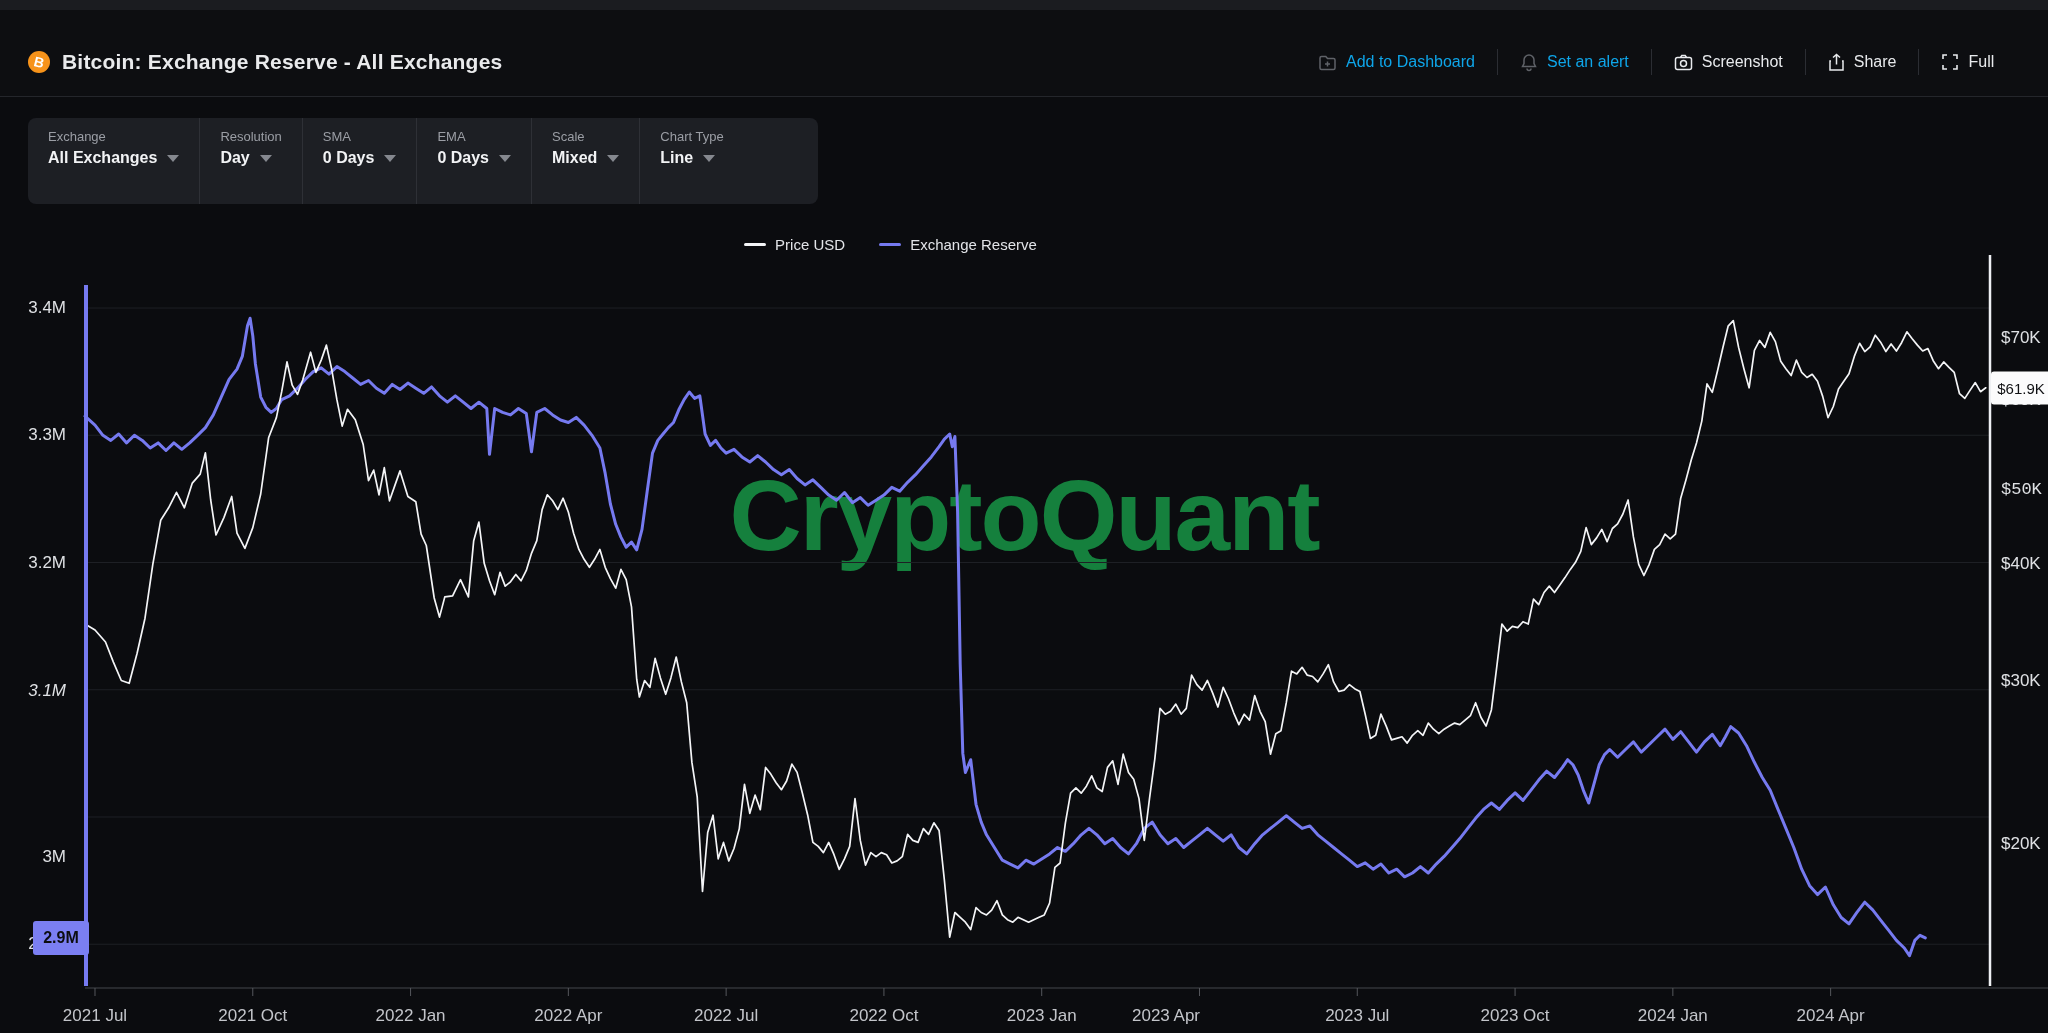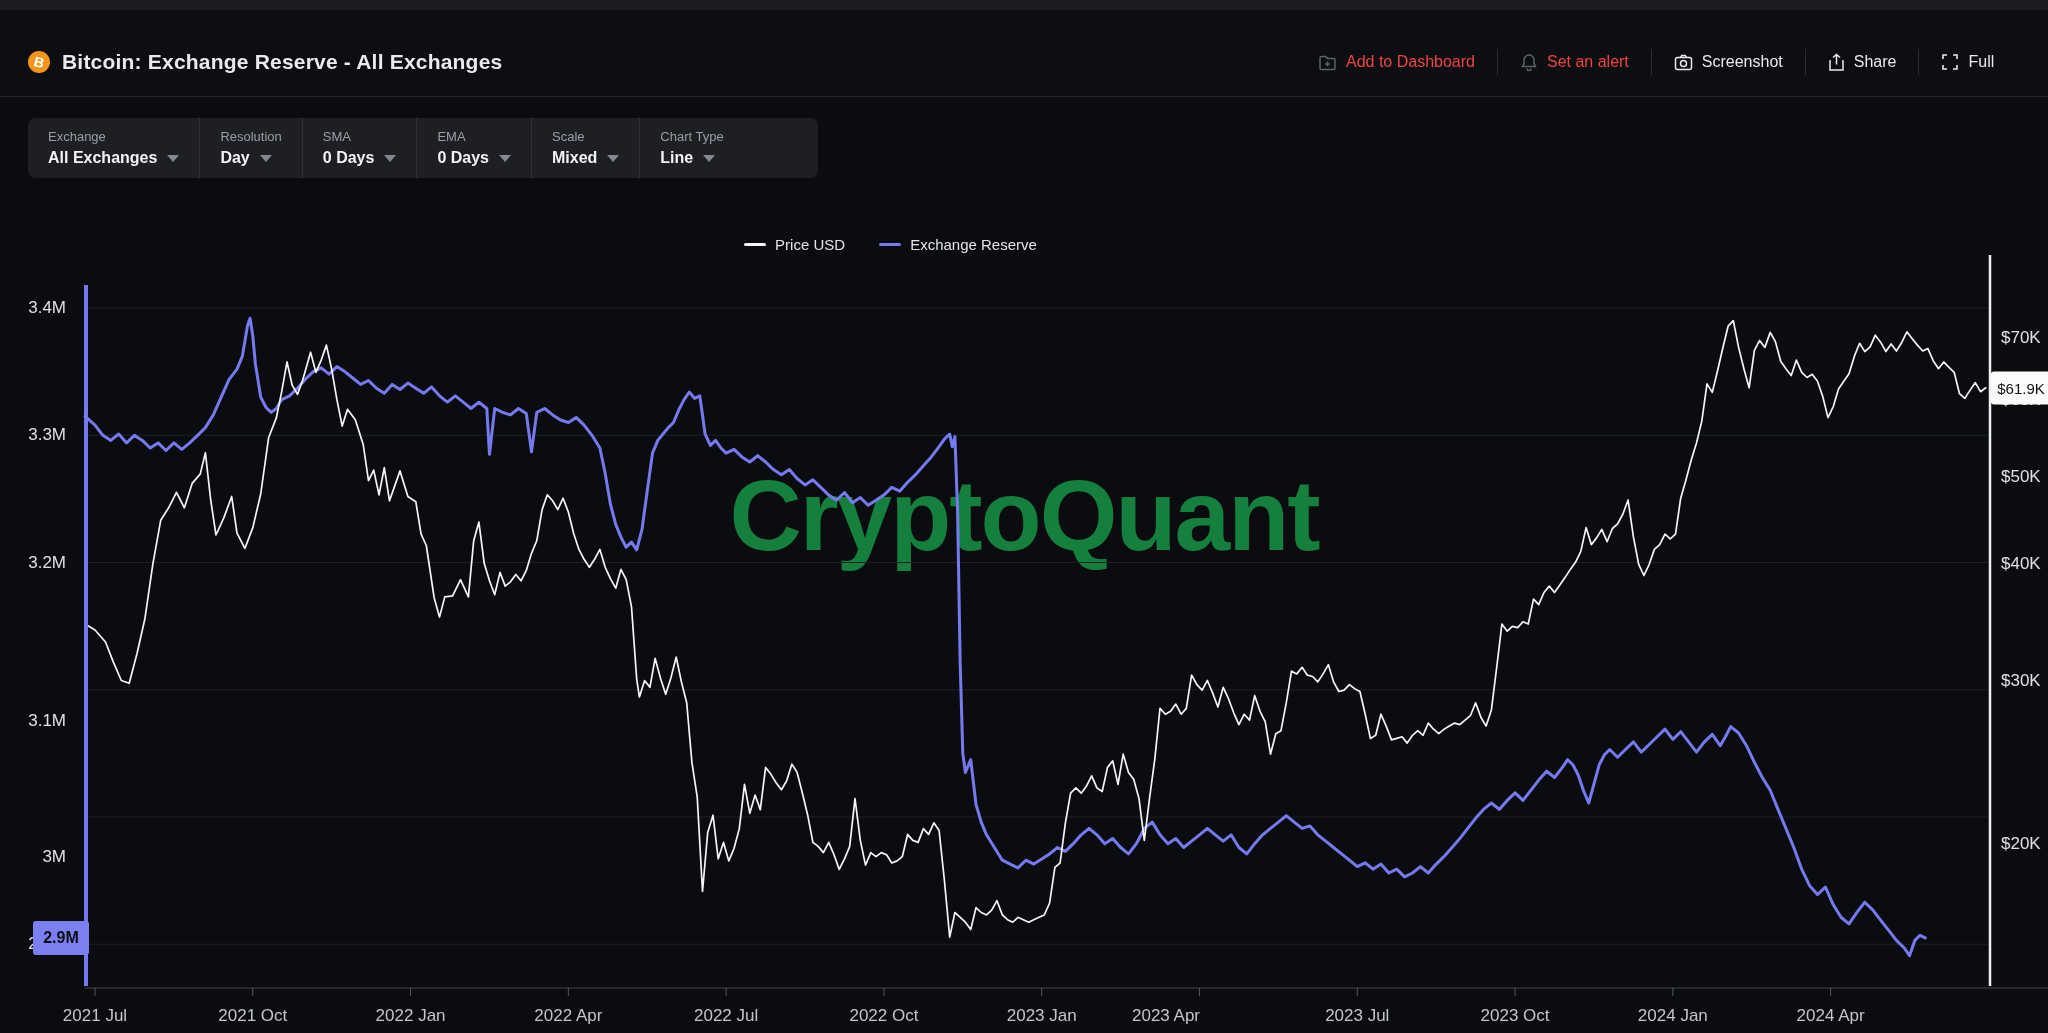--- a/index.html
+++ b/index.html
@@ -9,26 +9,26 @@
   
   #top-strip{left:0;top:0;width:2048px;height:10px;background:#1b1c20;}
   
   #header{left:0;top:10px;width:2048px;height:86px;background:#0d0e11;border-bottom:1px solid #24262b;}
   #coin-badge{left:28px;top:41px;width:22px;height:22px;border-radius:50%;background:#f7931a;
               display:flex;align-items:center;justify-content:center;}
   #coin-badge span{color:#fff;font-size:14px;font-weight:700;transform:rotate(14deg);display:block;}
   #page-title{left:62px;top:40px;font-size:21px;font-weight:700;letter-spacing:.2px;white-space:nowrap;}
   #header-actions{left:1296px;top:24px;height:56px;display:flex;align-items:center;white-space:nowrap;}
   .hdr-btn{display:flex;align-items:center;gap:9px;padding:0 22px;font-size:16px;cursor:pointer;}
-  .hdr-btn.disabled{color:#ef4444;}
+  .hdr-btn.disabled{color:#0ea5e9;}
   .hdr-btn.enabled{color:#e8eaed;}
   .hdr-btn svg{display:block;}
   .hdr-sep{width:1px;height:26px;background:#2b2d33;}
   
-  #filter-bar{left:28px;top:118px;width:790px;height:60px;background:#1d1f24;border-radius:8px;
+  #filter-bar{left:28px;top:118px;width:790px;height:86px;background:#1d1f24;border-radius:8px;
               display:flex;align-items:stretch;}
   .fcol{padding:11px 20px 0 20px;cursor:pointer;}
   .fcol + .fcol{border-left:1px solid #2e3036;}
   .flabel{font-size:13px;color:#9b9ea5;margin-bottom:5px;white-space:nowrap;}
   .fvalue{font-size:16px;font-weight:700;color:#f2f3f5;display:flex;align-items:center;gap:10px;white-space:nowrap;}
   .chev{width:0;height:0;border-left:6px solid transparent;border-right:6px solid transparent;
         border-top:7px solid #85888f;display:inline-block;}
   
   #range-bar{left:1600px;top:115px;height:46px;display:flex;align-items:center;
              border:1px solid #3b3e45;border-radius:8px;background:#0c0d10;}
@@ -199,26 +199,26 @@
       <path d="M85.0 416.2L95.0 425.1L102.9 435.3L110.8 440.4L118.7 434.0L126.6 442.9L134.4 435.3L142.3 440.4L150.2 448.0L158.1 442.9L166.0 450.5L173.9 442.9L181.8 449.3L189.7 442.9L197.6 435.3L205.4 427.6L213.3 414.9L221.2 397.1L229.1 379.3L237.0 369.1L242.3 356.4L247.5 325.8L250.1 318.2L252.8 336.0L255.4 364.0L260.7 397.1L265.9 407.3L271.2 412.4L276.4 408.5L281.7 399.6L289.6 395.8L297.5 388.2L305.4 379.3L313.3 371.6L321.2 367.8L329.0 374.2L336.9 366.6L344.8 371.6L352.7 378.0L360.6 384.4L368.5 380.5L376.4 388.2L384.3 393.3L392.2 384.4L400.0 389.5L407.9 383.1L415.8 388.2L423.7 393.3L431.6 386.9L439.5 395.8L447.4 402.2L455.3 395.8L463.2 402.2L471.0 408.5L478.9 402.2L486.8 408.5L489.5 454.3L494.7 408.5L502.6 412.4L510.5 414.9L518.4 408.5L526.3 413.6L531.5 451.8L536.8 412.4L544.7 408.5L552.6 414.9L560.5 420.0L568.4 422.5L576.2 417.4L584.1 425.1L592.0 435.3L599.9 448.0L605.2 473.4L610.4 504.0L615.7 524.3L620.9 537.1L626.2 547.2L631.5 542.1L636.7 549.8L642.0 529.4L647.2 491.2L652.5 453.1L657.8 440.4L663.0 434.0L668.3 427.6L673.5 422.5L678.8 409.8L684.1 399.6L689.3 392.0L694.6 398.4L699.8 395.8L705.1 434.0L710.4 445.4L715.6 440.4L720.9 448.0L726.1 453.1L734.0 449.3L741.9 456.9L749.8 462.0L757.7 455.6L765.6 462.0L773.5 469.6L781.4 474.7L789.3 469.6L797.1 478.5L805.0 484.9L812.9 479.8L820.8 487.4L828.7 495.1L836.6 500.2L844.5 492.5L852.4 502.7L860.3 497.6L868.1 505.2L876.0 500.2L883.9 495.1L891.8 487.4L899.7 491.2L907.6 482.3L915.5 474.7L923.4 465.8L931.3 456.9L939.1 446.7L944.4 439.1L949.7 434.0L952.3 446.7L954.9 436.5L957.6 511.6L960.2 664.3L962.8 753.4L965.4 772.5L970.7 759.7L976.0 804.3L981.2 822.1L986.5 834.8L994.4 847.5L1002.3 860.2L1010.2 864.1L1018.0 867.9L1025.9 860.2L1033.8 864.1L1041.7 859.0L1049.6 853.9L1057.5 847.5L1065.4 851.3L1073.3 843.7L1081.2 834.8L1089.0 828.4L1096.9 834.8L1104.8 843.7L1112.7 838.6L1120.6 847.5L1128.5 853.9L1136.4 843.7L1144.3 828.4L1152.2 822.1L1160.0 834.8L1167.9 843.7L1175.8 838.6L1183.7 847.5L1191.6 841.2L1199.5 834.8L1207.4 828.4L1215.3 834.8L1223.2 841.2L1231.1 834.8L1238.9 847.5L1246.8 853.9L1254.7 843.7L1262.6 834.8L1270.5 828.4L1278.4 822.1L1286.3 815.7L1294.2 822.1L1302.1 828.4L1309.9 825.9L1317.8 834.8L1325.7 841.2L1333.6 847.5L1341.5 853.9L1349.4 860.2L1357.3 866.6L1365.2 862.8L1373.1 869.2L1380.9 864.1L1388.8 873.0L1396.7 869.2L1404.6 876.8L1412.5 873.0L1420.4 866.6L1428.3 873.0L1436.2 864.1L1444.1 856.4L1452.0 847.5L1459.8 838.6L1467.7 828.4L1475.6 818.3L1483.5 809.4L1491.4 803.0L1499.3 809.4L1507.2 800.4L1515.1 792.8L1523.0 800.4L1530.8 790.3L1538.7 780.1L1546.6 771.2L1554.5 777.5L1562.4 767.4L1567.7 759.7L1572.9 764.8L1578.2 775.0L1583.4 790.3L1588.7 803.0L1594.0 783.9L1599.2 764.8L1604.5 754.6L1609.7 749.5L1617.6 757.2L1625.5 749.5L1633.4 741.9L1641.3 752.1L1649.2 744.5L1657.1 736.8L1665.0 729.2L1672.9 739.4L1680.7 731.7L1688.6 741.9L1696.5 752.1L1704.4 741.9L1712.3 734.3L1720.2 745.7L1725.4 736.8L1730.7 726.6L1738.6 733.0L1746.5 745.7L1754.4 762.3L1762.3 777.5L1770.2 790.3L1778.0 809.4L1785.9 828.4L1793.8 847.5L1801.7 869.2L1809.6 885.7L1817.5 894.6L1825.4 887.0L1833.3 904.8L1841.2 917.5L1849.0 923.9L1856.9 912.4L1864.8 902.2L1872.7 909.9L1880.6 920.1L1888.5 930.2L1896.4 940.4L1904.3 948.0L1909.5 955.7L1914.8 940.4L1920.0 935.3L1925.3 937.9" fill="none" stroke="#767af0" stroke-width="3" stroke-linejoin="round" stroke-linecap="round"></path>
       <path d="M85.0 624.1L95.0 630.0L105.5 642.0L113.4 662.1L121.3 680.5L129.2 683.3L137.1 653.2L145.0 618.2L152.8 564.3L160.7 520.3L168.6 507.8L176.5 492.3L184.4 507.8L192.3 483.1L200.2 474.1L205.4 452.8L210.7 500.0L216.0 535.0L223.9 517.6L231.7 496.5L237.0 533.2L244.9 548.4L252.8 527.6L260.7 494.0L268.6 437.8L276.4 417.6L281.7 391.7L287.0 361.9L292.2 385.2L297.5 394.4L302.7 380.0L310.6 352.2L315.9 372.4L321.2 360.1L326.4 345.1L331.7 369.3L336.9 399.7L342.2 426.1L347.5 409.3L355.3 419.7L363.2 444.5L368.5 480.6L373.7 470.1L379.0 494.8L384.3 467.7L389.5 500.8L394.8 485.6L400.0 470.9L407.9 496.5L415.8 501.7L421.1 534.1L426.3 545.5L434.2 598.0L439.5 617.1L444.8 596.9L452.6 595.8L460.5 579.7L468.4 596.9L473.7 540.7L478.9 522.1L484.2 563.3L489.5 580.8L494.7 594.7L500.0 572.4L505.2 586.1L510.5 581.8L515.8 574.5L521.0 580.8L526.3 570.4L531.5 553.3L536.8 540.7L542.1 509.6L547.3 494.8L552.6 500.8L557.8 509.6L563.1 498.2L568.4 512.2L573.6 533.2L578.9 549.4L584.1 559.3L589.4 567.3L594.6 559.3L599.9 549.4L605.2 567.3L610.4 578.7L615.7 588.2L620.9 569.4L626.2 579.7L631.5 606.9L636.7 679.2L639.4 697.0L644.6 680.5L649.9 687.3L655.1 658.3L660.4 677.9L665.7 694.3L670.9 677.9L676.2 657.0L681.4 681.9L686.7 702.7L691.9 762.4L697.2 796.8L702.5 891.5L707.7 832.5L713.0 815.2L718.2 858.8L723.5 842.4L728.8 860.9L734.0 848.5L739.3 828.6L744.5 784.4L749.8 813.3L755.1 795.0L760.3 809.6L765.6 767.4L770.8 774.1L776.1 782.7L781.4 789.7L786.6 781.0L791.9 764.1L797.1 772.4L802.4 793.2L807.7 815.2L812.9 842.4L818.2 846.4L823.4 852.6L828.7 842.4L834.0 854.7L839.2 869.4L844.5 858.8L849.7 846.4L855.0 798.6L860.3 840.4L865.5 865.2L870.8 852.6L876.0 856.7L881.3 852.6L886.6 854.7L891.8 863.0L897.1 860.9L902.3 856.7L907.6 834.4L912.8 840.4L918.1 842.4L923.4 828.6L928.6 834.4L933.9 822.8L939.1 830.5L944.4 880.3L949.7 937.1L954.9 912.5L960.2 917.3L965.4 922.2L970.7 929.6L976.0 907.7L981.2 912.5L986.5 914.9L991.7 910.1L997.0 900.7L1002.3 914.9L1007.5 919.7L1012.8 922.2L1018.0 917.3L1023.3 919.7L1028.6 922.2L1033.8 919.7L1039.1 917.3L1044.3 914.9L1049.6 903.0L1054.9 867.3L1060.1 863.0L1065.4 822.8L1070.6 793.2L1075.9 787.9L1081.2 793.2L1086.4 786.2L1091.7 775.8L1096.9 787.9L1102.2 791.5L1107.5 767.4L1112.7 760.8L1118.0 784.4L1123.2 754.2L1128.5 772.4L1133.7 779.2L1139.0 798.6L1144.3 840.4L1149.5 798.6L1154.8 759.1L1160.0 708.4L1165.3 714.2L1170.6 711.3L1175.8 704.1L1181.1 714.2L1186.3 708.4L1191.6 675.2L1196.9 684.6L1202.1 690.1L1207.4 680.5L1212.6 692.9L1217.9 707.0L1223.2 687.3L1228.4 698.5L1233.7 712.8L1238.9 724.6L1244.2 714.2L1249.5 720.1L1254.7 695.6L1260.0 711.3L1265.2 721.6L1270.5 754.2L1275.8 733.7L1281.0 730.7L1286.3 702.7L1291.5 671.2L1296.8 673.9L1302.1 667.3L1307.3 675.2L1312.6 676.5L1317.8 681.9L1323.1 673.9L1328.4 664.7L1333.6 681.9L1338.9 691.5L1344.1 690.1L1349.4 684.6L1354.6 688.7L1359.9 691.5L1365.2 714.2L1370.4 738.4L1375.7 735.3L1380.9 714.2L1386.2 726.1L1391.5 739.9L1396.7 738.4L1402.0 736.8L1407.2 743.1L1412.5 735.3L1417.8 730.7L1423.0 735.3L1428.3 723.1L1433.5 729.2L1438.8 733.7L1444.1 729.2L1449.3 726.1L1454.6 723.1L1459.8 724.6L1465.1 720.1L1470.4 715.7L1475.6 702.7L1480.9 717.2L1486.1 726.1L1491.4 709.9L1496.7 667.3L1501.9 624.1L1507.2 631.2L1512.4 626.4L1517.7 627.6L1523.0 621.7L1528.2 624.1L1533.5 599.1L1538.7 604.6L1544.0 592.5L1549.3 586.1L1554.5 592.5L1559.8 585.0L1565.0 577.6L1570.3 569.4L1575.5 562.3L1580.8 551.4L1586.1 527.6L1591.3 544.6L1596.6 537.9L1601.8 529.4L1607.1 541.7L1612.4 528.5L1617.6 523.9L1622.9 514.0L1628.1 500.0L1633.4 536.9L1638.7 564.3L1643.9 575.5L1649.2 564.3L1654.4 549.4L1659.7 544.6L1665.0 534.1L1670.2 538.8L1675.5 534.1L1680.7 498.2L1686.0 479.8L1691.3 459.8L1696.5 443.0L1701.8 421.1L1707.0 383.9L1712.3 392.4L1717.6 370.5L1722.8 348.0L1728.1 326.2L1733.3 320.6L1738.6 347.4L1743.9 368.7L1749.1 387.8L1754.4 350.4L1759.6 340.4L1764.9 347.4L1770.2 332.4L1775.4 341.6L1780.7 361.3L1785.9 368.7L1791.2 375.6L1796.4 360.1L1801.7 372.4L1807.0 377.5L1812.2 374.3L1817.5 381.3L1822.7 396.4L1828.0 417.6L1833.3 406.5L1838.5 389.1L1843.8 381.3L1849.0 373.7L1854.3 356.4L1859.6 343.3L1864.8 351.6L1870.1 346.9L1875.3 335.2L1880.6 342.2L1885.9 351.6L1891.1 343.9L1896.4 351.0L1901.6 342.7L1906.9 331.8L1912.2 338.7L1917.4 345.1L1922.7 351.0L1927.9 348.6L1933.2 360.7L1938.5 368.7L1943.7 361.9L1949.0 367.4L1954.2 372.4L1959.5 393.7L1964.8 398.4L1970.0 390.4L1975.3 382.6L1980.5 391.7L1985.8 387.8" fill="none" stroke="#f4f5f7" stroke-width="1.7" stroke-linejoin="round" stroke-linecap="round"></path>
       <line x1="86" y1="285" x2="86" y2="986" stroke="#767af0" stroke-width="4"></line>
       <line x1="1990" y1="255" x2="1990" y2="986" stroke="#eef0f3" stroke-width="2.5"></line>
     </svg>
 
   <div class="abs" id="labels-layer" style="left:0;top:0;width:2048px;height:1033px;pointer-events:none;">
       <div class="ylabel-left" style="left: 4px; top: 308.022px;">3.4M</div>
       <div class="ylabel-left" style="left: 4px; top: 435.263px;">3.3M</div>
       <div class="ylabel-left" style="left: 4px; top: 562.505px;">3.2M</div>
-      <div class="ylabel-left" style="left: 4px; top: 721px;">3.1M</div>
+      <div class="ylabel-left" style="left: 4px; top: 691px; font-style: italic;">3.1M</div>
       <div class="ylabel-left" style="left: 4px; top: 849px; margin-top: 8px;">3M</div>
       <div class="ylabel-left" style="left: 4px; top: 944.229px;">2.9M</div>
       <div class="ylabel-right" style="top: 338.102px;">$70K</div>
       <div class="ylabel-right" style="top: 400.404px;">$60K</div>
-      <div class="ylabel-right" style="top: 477px;">$50K</div>
+      <div class="ylabel-right" style="top: 489px; font-family: Liberation Mono, monospace;">$50K</div>
       <div class="ylabel-right" style="top: 564.278px;">$40K</div>
       <div class="ylabel-right" style="top: 680.548px;">$30K</div>
       <div class="ylabel-right" style="top: 844.422px;">$20K</div>
       <div class="xlabel" style="left: 94.9931px;">2021 Jul</div>
       <div class="xlabel" style="left: 252.779px;">2021 Oct</div>
       <div class="xlabel" style="left: 410.565px;">2022 Jan</div>
       <div class="xlabel" style="left: 568.35px;">2022 Apr</div>
       <div class="xlabel" style="left: 726.136px;">2022 Jul</div>
       <div class="xlabel" style="left: 883.922px;">2022 Oct</div>
       <div class="xlabel" style="left: 1041.71px;">2023 Jan</div>

